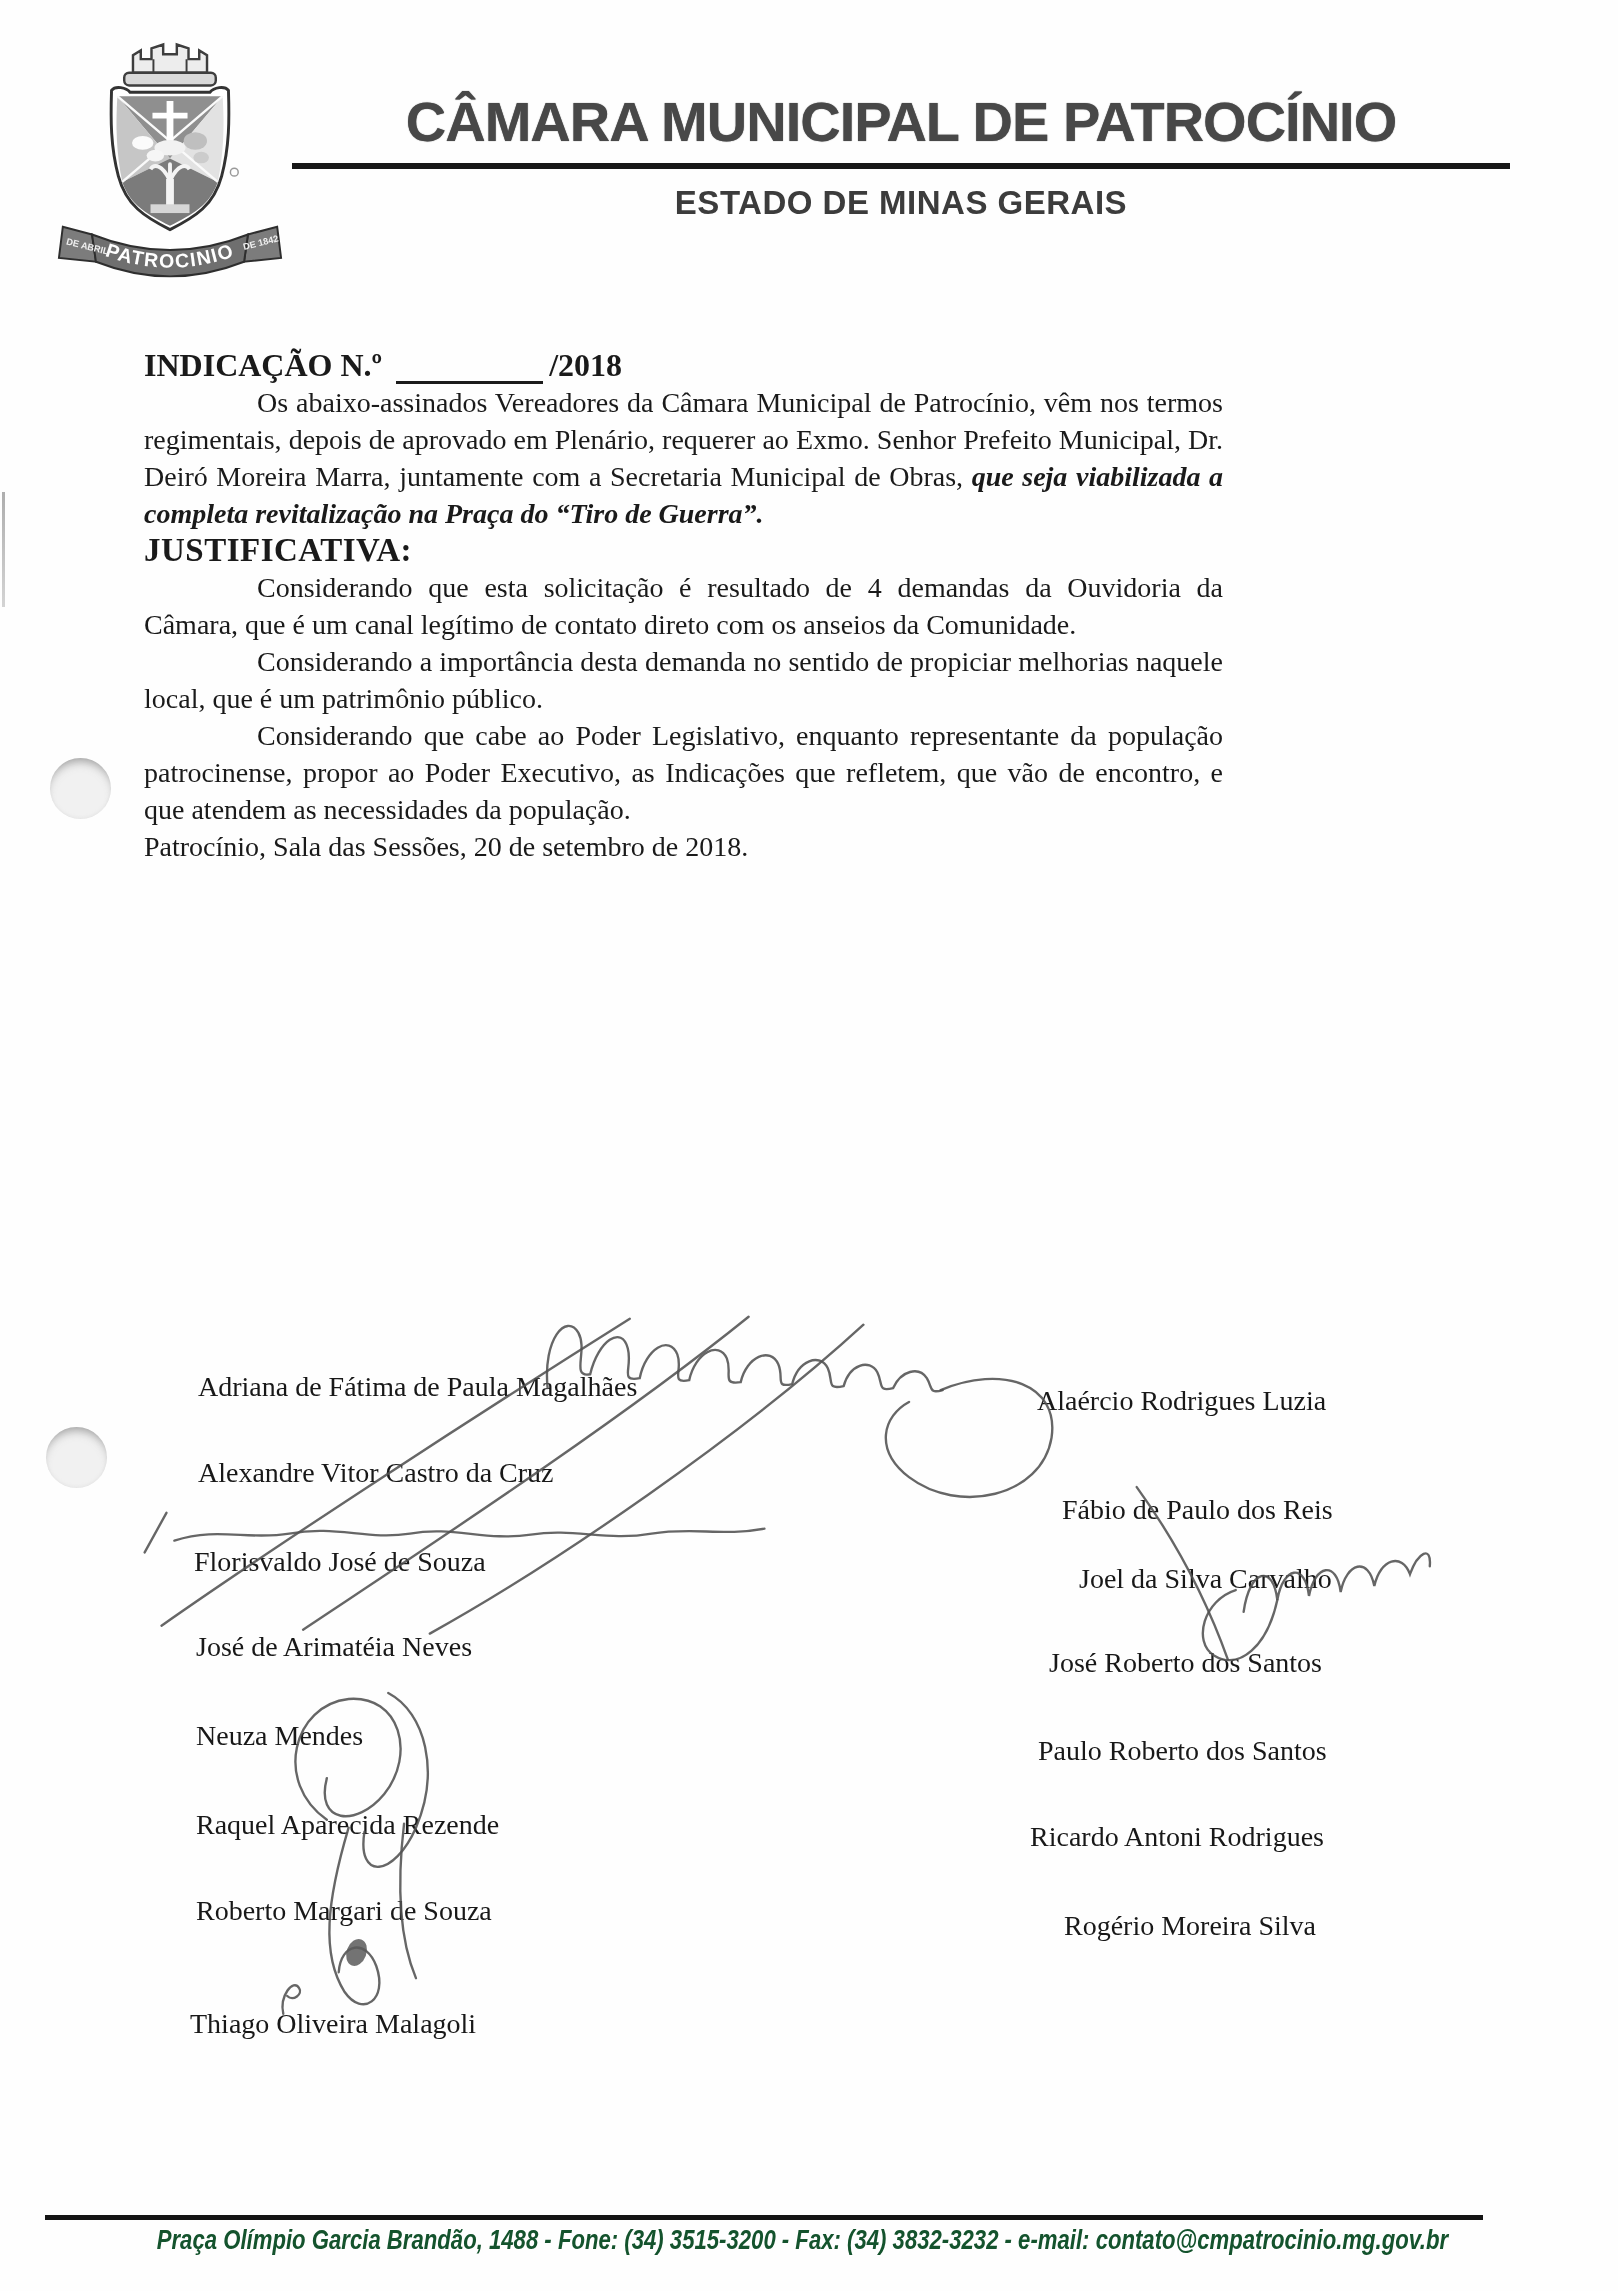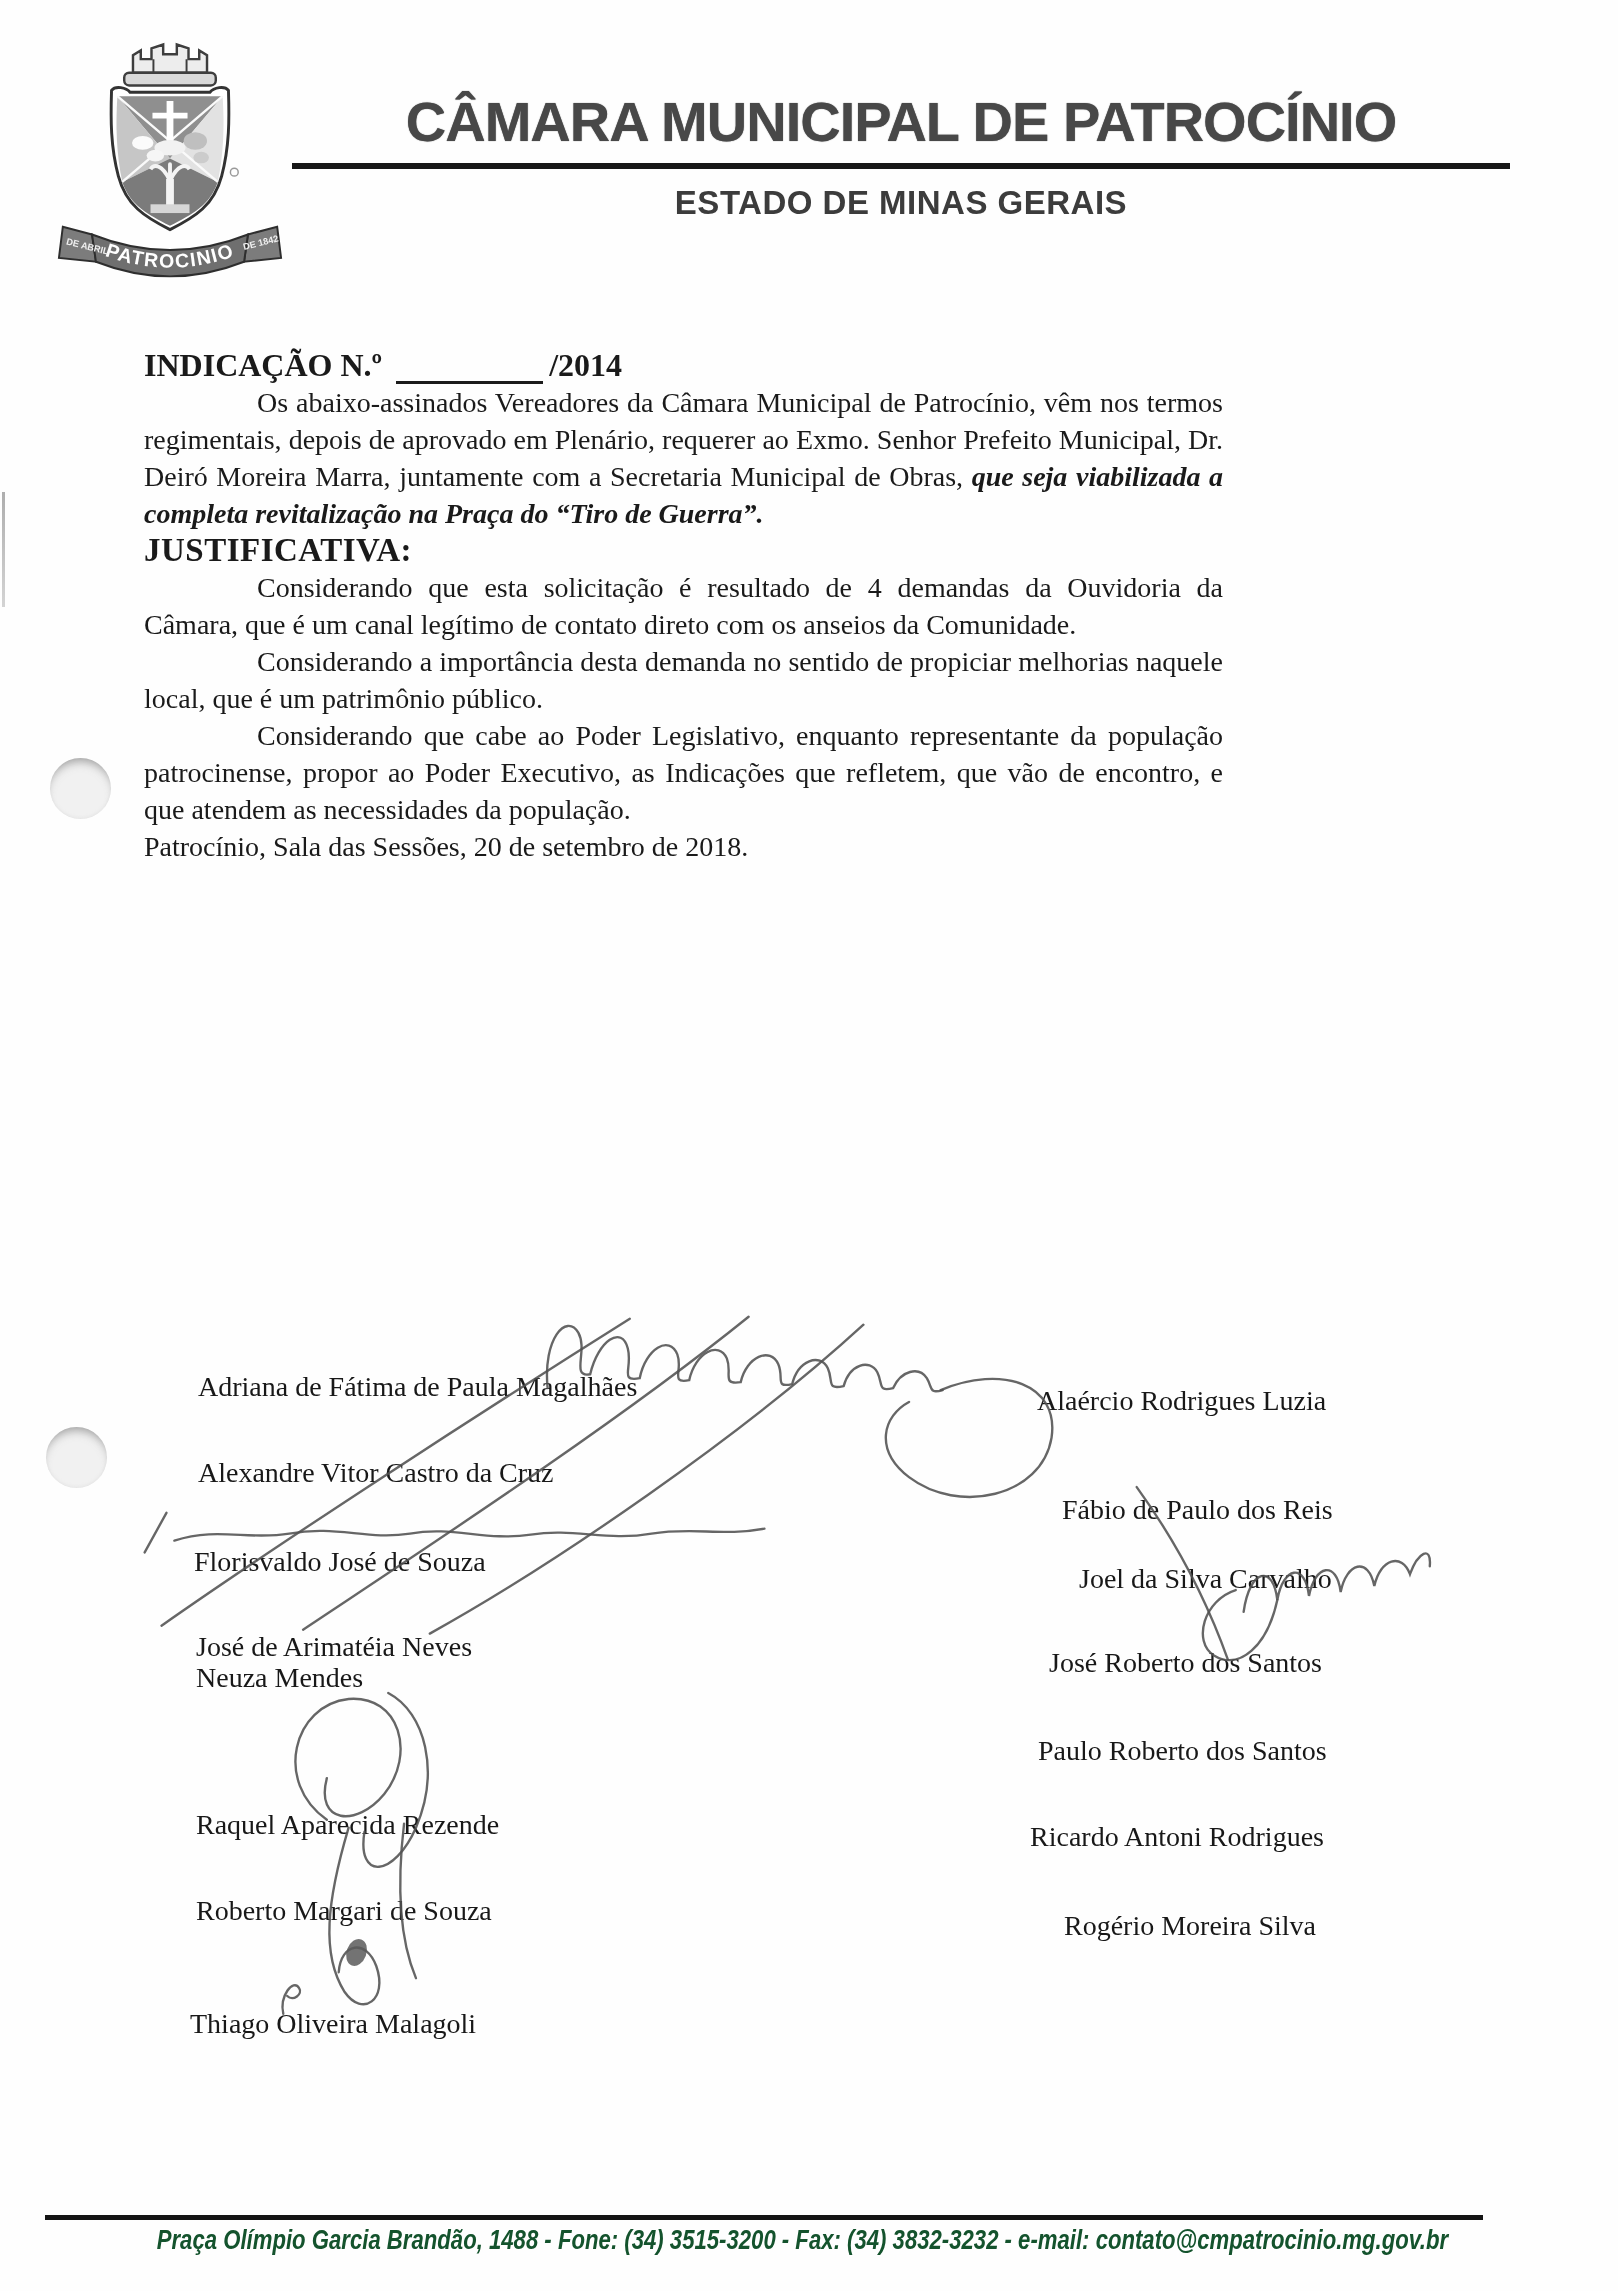--- a/index.html
+++ b/index.html
@@ -104,38 +104,38 @@
     </g>
   </svg>
 
   <div class="header-text">
     <h1 class="org-title">CÂMARA MUNICIPAL DE PATROCÍNIO</h1>
     <div class="header-rule"></div>
     <div class="state-subtitle">ESTADO DE MINAS GERAIS</div>
   </div>
 
   <div class="doc-body">
-    <p class="doc-title"><span>INDICAÇÃO N.º</span><span class="num-blank"></span><span>/2014</span></p>
+    <p class="doc-title"><span>INDICAÇÃO N.º</span><span class="num-blank"></span><span>/2018</span></p>
 
     <p class="p-intro"><span>Os abaixo-assinados Vereadores da Câmara Municipal de Patrocínio, vêm nos termos regimentais, depois de aprovado em Plenário, requerer ao Exmo. Senhor Prefeito Municipal, Dr. Deiró Moreira Marra, juntamente com a Secretaria Municipal de Obras, </span><span class="emph">que seja viabilizada a completa revitalização na Praça do “Tiro de Guerra”.</span></p>
 
     <p class="just-heading">JUSTIFICATIVA:</p>
 
     <p class="pj pj1">Considerando que esta solicitação é resultado de 4 demandas da Ouvidoria da Câmara, que é um canal legítimo de contato direto com os anseios da Comunidade.</p>
     <p class="pj pj2">Considerando a importância desta demanda no sentido de propiciar melhorias naquele local, que é um patrimônio público.</p>
     <p class="pj pj3">Considerando que cabe ao Poder Legislativo, enquanto representante da população patrocinense, propor ao Poder Executivo, as Indicações que refletem, que vão de encontro, e que atendem as necessidades da população.</p>
 
     <p class="dateline">Patrocínio, Sala das Sessões, 20 de setembro de 2018.</p>
   </div>
 
   <div class="sig" style="left:198px; top:1369px;">Adriana de Fátima de Paula Magalhães</div>
   <div class="sig" style="left:198px; top:1455px;">Alexandre Vitor Castro da Cruz</div>
   <div class="sig" style="left:194px; top:1544px;">Florisvaldo José de Souza</div>
   <div class="sig" style="left:196px; top:1629px;">José de Arimatéia Neves</div>
-  <div class="sig" style="left:196px; top:1660px;font-family:Liberation Serif, serif;">Neuza Mendes</div>
+  <div class="sig" style="left:196px; top:1718px;font-family:Liberation Serif, serif;">Neuza Mendes</div>
   <div class="sig" style="left:196px; top:1807px;">Raquel Aparecida Rezende</div>
   <div class="sig" style="left:196px; top:1893px;">Roberto Margari de Souza</div>
   <div class="sig" style="left:190px; top:2006px;">Thiago Oliveira Malagoli</div>
 
   <div class="sig" style="left:1037px; top:1383px;">Alaércio Rodrigues Luzia</div>
   <div class="sig" style="left:1062px; top:1470px;margin-top:22px;">Fábio de Paulo dos Reis</div>
   <div class="sig" style="left:1079px; top:1561px;">Joel da Silva Carvalho</div>
   <div class="sig" style="left:1049px; top:1645px;">José Roberto dos Santos</div>
   <div class="sig" style="left:1038px; top:1733px;">Paulo Roberto dos Santos</div>
   <div class="sig" style="left:1030px; top:1819px;">Ricardo Antoni Rodrigues</div>

